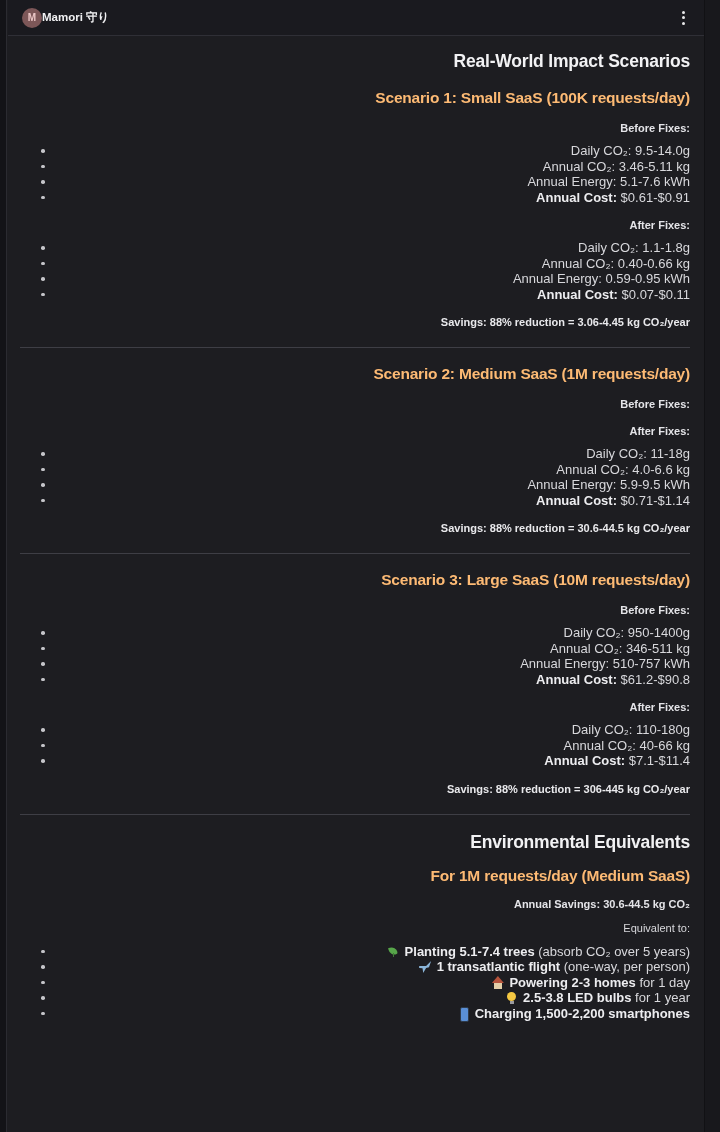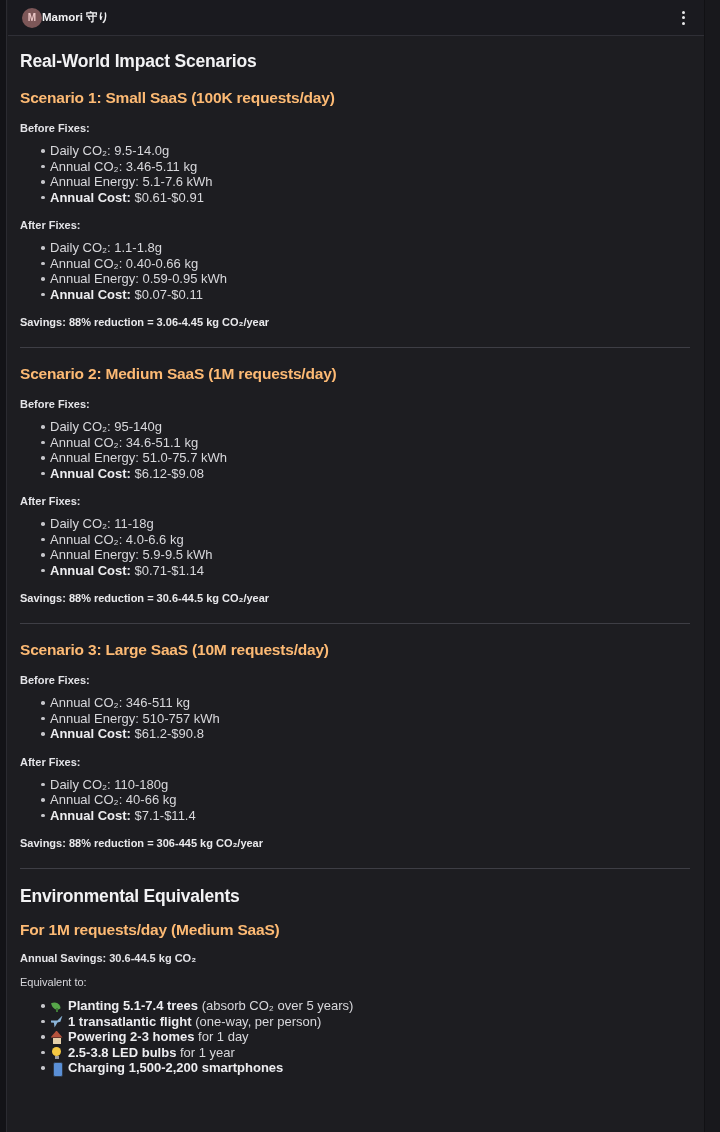--- a/index.html
+++ b/index.html
@@ -31,21 +31,21 @@
     display: flex; align-items: center; justify-content: center; flex: 0 0 auto;
   }
   .app-name { font-size: 11.5px; font-weight: bold; color: #f0f0f2; }
   .kebab {
     margin-left: auto; display: flex; flex-direction: column; gap: 2.5px;
     padding: 4px 5px; cursor: pointer;
   }
   .kebab i { width: 3px; height: 3px; border-radius: 50%; background: #e8e8ea; display: block; }
 
   
-  .content { padding: 10px 14px 0 12px; }
+  .content { padding: 10px 14px 0 12px; text-align: right; }
   h1 {
     font-size: 17.5px; line-height: 22px; font-weight: bold; color: #f2f2f4;
     letter-spacing: -0.2px; margin-top: 4px;
   }
   h2 {
     font-size: 15.5px; line-height: 20px; font-weight: bold; color: #fdba74;
     letter-spacing: -0.2px; margin-top: 16px;
   }
   .sublabel { font-size: 11px; line-height: 14px; font-weight: bold; color: #e4e4e8; margin-top: 13px; }
   ul { list-style: none; margin-top: 8px; margin-bottom: 2px; }
@@ -139,41 +139,36 @@
         <li><span class="b"></span><span>Annual Energy: 0.59-0.95 kWh</span></li>
         <li><span class="b">Annual Cost:</span><span> $0.07-$0.11</span></li>
       </ul>
       <p class="savings">Savings: 88% reduction = 3.06-4.45 kg CO₂/year</p>
       <hr class="divider">
     </section>
 
     <section>
       <h2>Scenario 2: Medium SaaS (1M requests/day)</h2>
       <p class="sublabel">Before Fixes:</p>
-      <ul>
-        <li><span class="b"></span><span>Daily CO₂: 95-140g</span></li>
-        <li><span class="b"></span><span>Annual CO₂: 34.6-51.1 kg</span></li>
-        <li><span class="b"></span><span>Annual Energy: 51.0-75.7 kWh</span></li>
-        <li><span class="b">Annual Cost:</span><span> $6.12-$9.08</span></li>
-      </ul>
       <p class="sublabel">After Fixes:</p>
       <ul>
         <li><span class="b"></span><span>Daily CO₂: 11-18g</span></li>
         <li><span class="b"></span><span>Annual CO₂: 4.0-6.6 kg</span></li>
         <li><span class="b"></span><span>Annual Energy: 5.9-9.5 kWh</span></li>
         <li><span class="b">Annual Cost:</span><span> $0.71-$1.14</span></li>
       </ul>
       <p class="savings">Savings: 88% reduction = 30.6-44.5 kg CO₂/year</p>
       <hr class="divider">
     </section>
 
     <section>
       <h2>Scenario 3: Large SaaS (10M requests/day)</h2>
       <p class="sublabel">Before Fixes:</p>
       <ul>
+        <li><span class="b"></span><span>Daily CO₂: 950-1400g</span></li>
         <li><span class="b"></span><span>Annual CO₂: 346-511 kg</span></li>
         <li><span class="b"></span><span>Annual Energy: 510-757 kWh</span></li>
         <li><span class="b">Annual Cost:</span><span> $61.2-$90.8</span></li>
       </ul>
       <p class="sublabel">After Fixes:</p>
       <ul>
         <li><span class="b"></span><span>Daily CO₂: 110-180g</span></li>
         <li><span class="b"></span><span>Annual CO₂: 40-66 kg</span></li>
         <li><span class="b">Annual Cost:</span><span> $7.1-$11.4</span></li>
       </ul>

